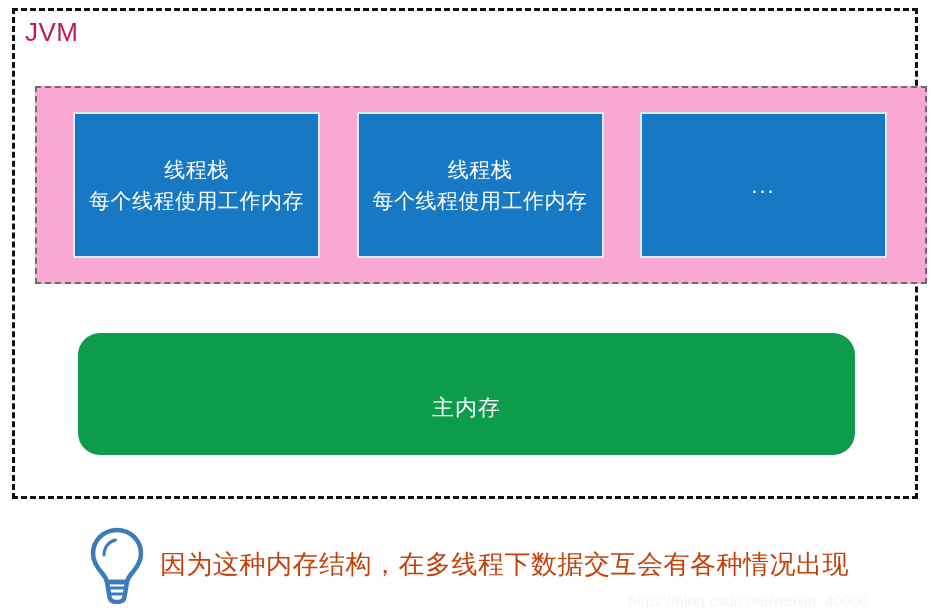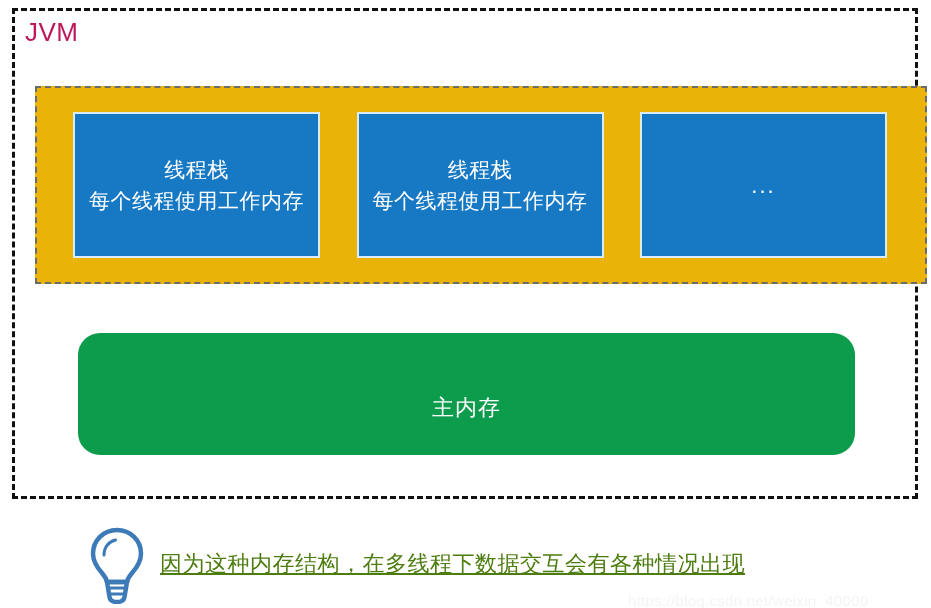--- a/index.html
+++ b/index.html
@@ -40,21 +40,21 @@
 
   
   #thread-area {
     position: absolute;
     left: 20px;
     top: 75px;
     width: 892px;
     height: 198px;
     border: 2px dashed #6b6b6b;
     box-sizing: border-box;
-    background: #eab308;
+    background: #f9a8d4;
   }
 
   #thread-row {
     position: absolute;
     left: 0;
     top: 0;
     width: 100%;
     height: 100%;
     display: flex;
     align-items: center;
@@ -119,26 +119,25 @@
   }
 
   #bulb-icon {
     width: 62px;
     height: 80px;
     flex: none;
     margin-right: 12px;
   }
 
   #footer-text {
-    font-size: 22px;
-    color: #4d7c0f;
+    font-size: 26px;
+    color: #c2410c;
     line-height: 30px;
     letter-spacing: 0.5px;
     white-space: nowrap;
-    text-decoration: underline;
   }
 
   
   #watermark {
     position: absolute;
     left: 628px;
     top: 592px;
     font-size: 15px;
     color: #f4f4f4;
     letter-spacing: 0.3px;

